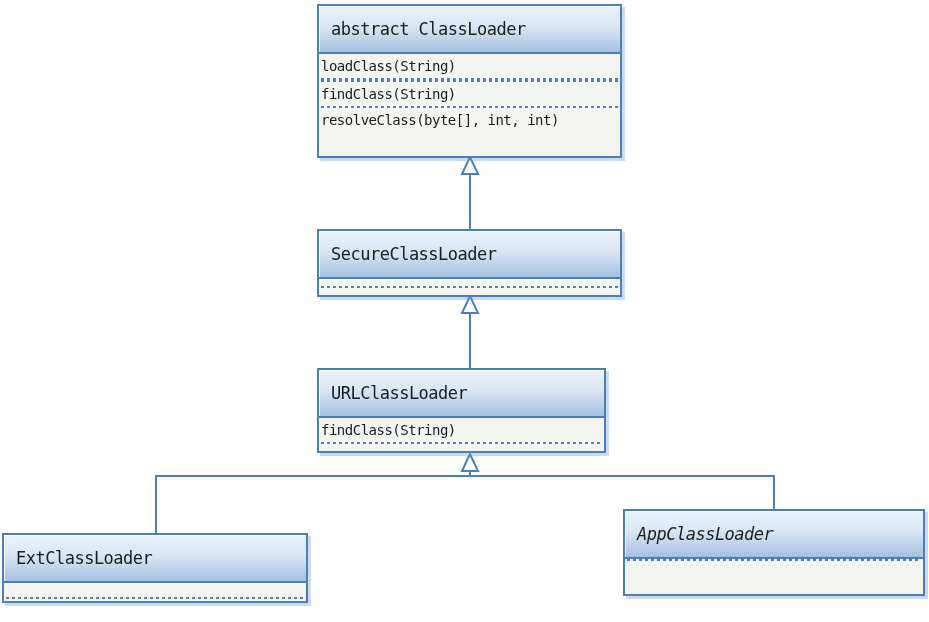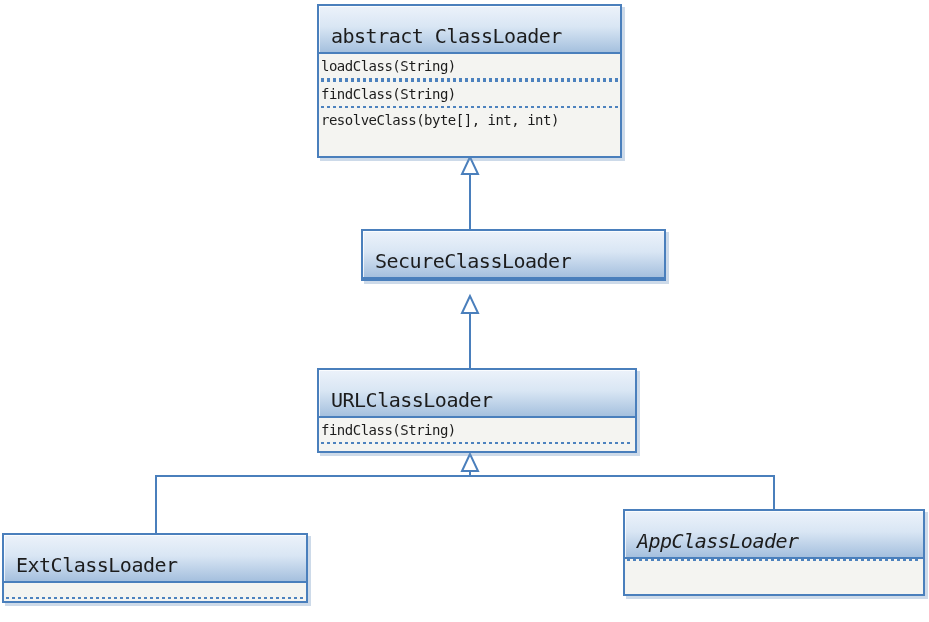--- a/index.html
+++ b/index.html
@@ -24,23 +24,23 @@
     background: var(--body-bg, #f4f4f1);
     box-shadow: 3px 3px 0 rgba(111, 148, 192, 0.35);
     z-index: 1;
     display: flex;
     flex-direction: column;
   }
   .class-header {
     height: 48px;
     flex: 0 0 48px;
     display: flex;
-    align-items: flex-end;
-    padding: 4px 12px;
-    font-size: 20px;
+    align-items: center;
+    padding: 12px 12px;
+    font-size: 17px;
     letter-spacing: -0.5px;
     color: var(--text, #1c1c1c);
     background: linear-gradient(180deg,
       var(--header-grad-top, #ecf2fa) 0%,
       var(--header-grad-mid, #d9e6f4) 45%,
       var(--header-grad-bottom, #a5c0de) 100%);
     border-bottom: 2px solid var(--accent, #4a7fbc);
     box-shadow: inset 1px 1px 0 rgba(255,255,255,0.75);
     white-space: nowrap;
     overflow: hidden;
@@ -99,30 +99,30 @@
     <div class="class-body">
       <div class="method-row">loadClass(String)</div>
       <div class="dashed-sep"></div>
       <div class="dashed-sep"></div>
       <div class="method-row">findClass(String)</div>
       <div class="dashed-sep"></div>
       <div class="method-row">resolveClass(byte[], int, int)</div>
     </div>
   </div>
 
-  <div class="class-box" style="left:317px; top:229px; width:305px; height:52px;margin-left:44px;">
+  <div class="class-box" style="left:317px; top:229px; width:305px; height:68px;">
     <div class="class-header">
       <span>SecureClassLoader</span>
     </div>
     <div class="class-body empty">
       <div class="dashed-sep"></div>
     </div>
   </div>
 
-  <div class="class-box" style="left:317px; top:368px; width:320px; height:85px;">
+  <div class="class-box" style="left:317px; top:368px; width:289px; height:85px;">
     <div class="class-header">
       <span>URLClassLoader</span>
     </div>
     <div class="class-body">
       <div class="method-row">findClass(String)</div>
       <div class="dashed-sep"></div>
     </div>
   </div>
 
   <div class="class-box" style="left:2px; top:533px; width:306px; height:70px;gap:11px;">

